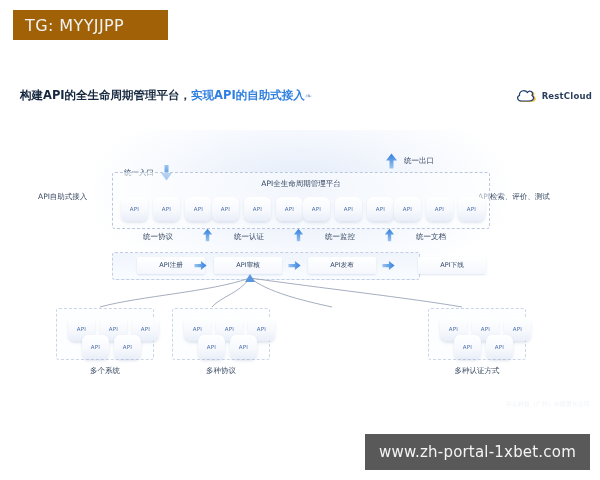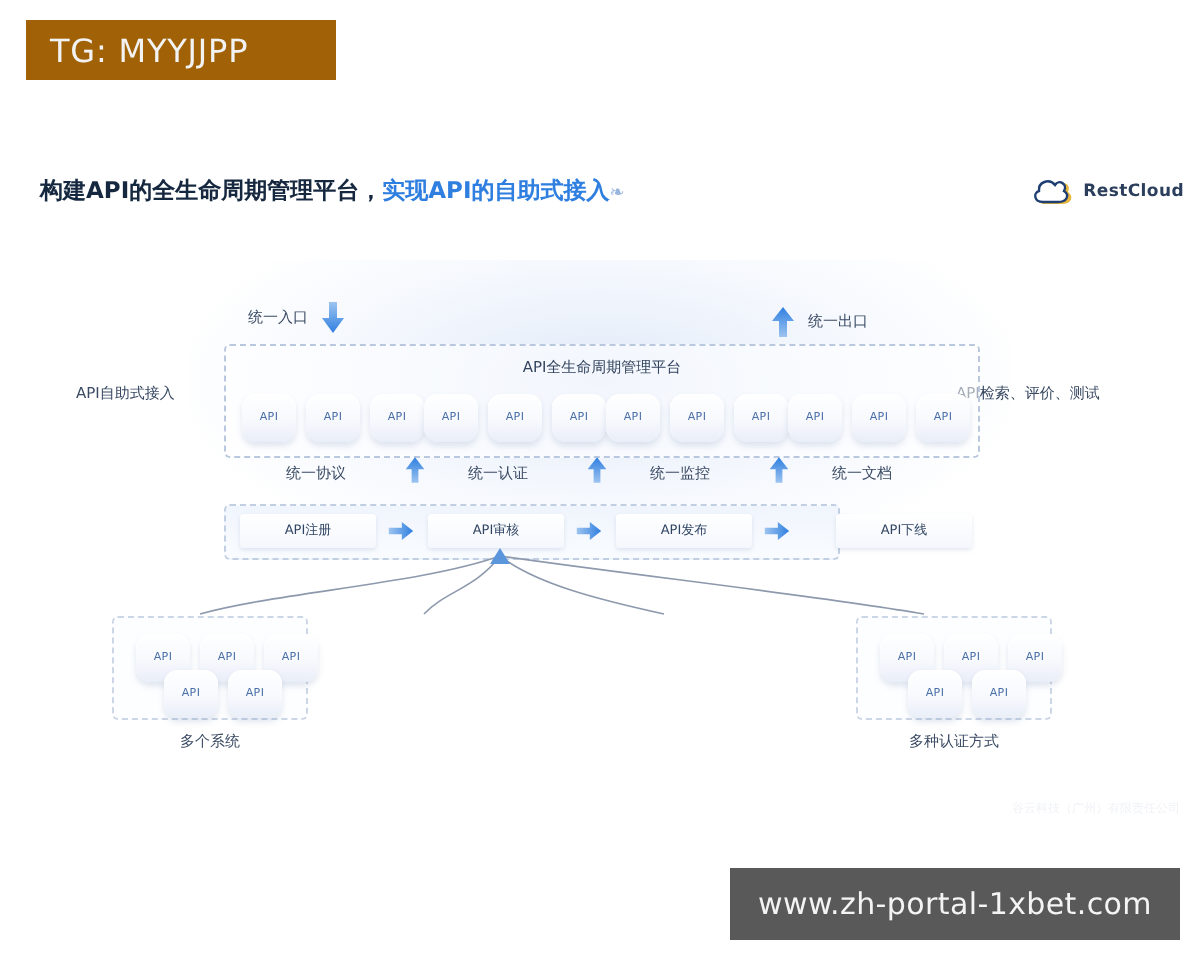--- a/index.html
+++ b/index.html
@@ -109,21 +109,21 @@
   
   .gate {
     position: absolute;
     display: flex;
     align-items: center;
     gap: 6px;
     font-size: 7.5px;
     color: #3a4a63;
     white-space: nowrap;
   }
-  #gate-in  { left: 124px; top: 91px; text-align: center; }
+  #gate-in  { left: 124px; top: 105px; text-align: center; }
   #gate-out { left: 385px; top: 93px; }
 
   
   .arrow-svg { display: block; }
 
   
   #platform {
     position: absolute;
     left: 112px;
     top: 112px;
@@ -368,21 +368,21 @@
     </svg>
   </div>
   <div class="up-arrow" style="left:384px; top:168px;">
     <svg width="11" height="14" viewBox="0 0 26 32" class="arrow-svg">
       <path d="M9 31 h8 V15 h7 L13 1 L2 15 h7 Z" fill="url(#gup)"></path>
     </svg>
   </div>
 
   <div id="flow-band"></div>
 
-  <div class="flow-step" style="left:120px; top:197px; width:68px;">API注册</div>
+  <div class="flow-step" style="left:137px; top:197px; width:68px;">API注册</div>
   <div class="flow-arrow" style="left:194px; top:200px;">
     <svg width="13" height="11" viewBox="0 0 32 26" class="arrow-svg">
       <defs>
         <linearGradient id="gright" x1="0" y1="0" x2="1" y2="0">
           <stop offset="0%" stop-color="#9dc4f0"></stop>
           <stop offset="100%" stop-color="#2f7fe0"></stop>
         </linearGradient>
       </defs>
       <path d="M1 9 h16 V2 L31 13 L17 24 v-7 H1 Z" fill="url(#gright)"></path>
     </svg>
@@ -422,20 +422,34 @@
         <div class="capsule">API</div>
       </div>
       <div class="src-row r2">
         <div class="capsule">API</div>
         <div class="capsule">API</div>
       </div>
     </div>
     <div class="src-caption">多个系统</div>
   </div>
 
+  <div class="src-group" style="left:172px; top:248px;">
+    <div class="src-box">
+      <div class="src-row r1">
+        <div class="capsule">API</div>
+        <div class="capsule">API</div>
+        <div class="capsule">API</div>
+      </div>
+      <div class="src-row r2">
+        <div class="capsule">API</div>
+        <div class="capsule">API</div>
+      </div>
+    </div>
+    <div class="src-caption">多种协议</div>
+  </div>
 
 
   <div class="src-group" style="left:428px; top:248px;">
     <div class="src-box">
       <div class="src-row r1">
         <div class="capsule">API</div>
         <div class="capsule">API</div>
         <div class="capsule">API</div>
       </div>
       <div class="src-row r2">

